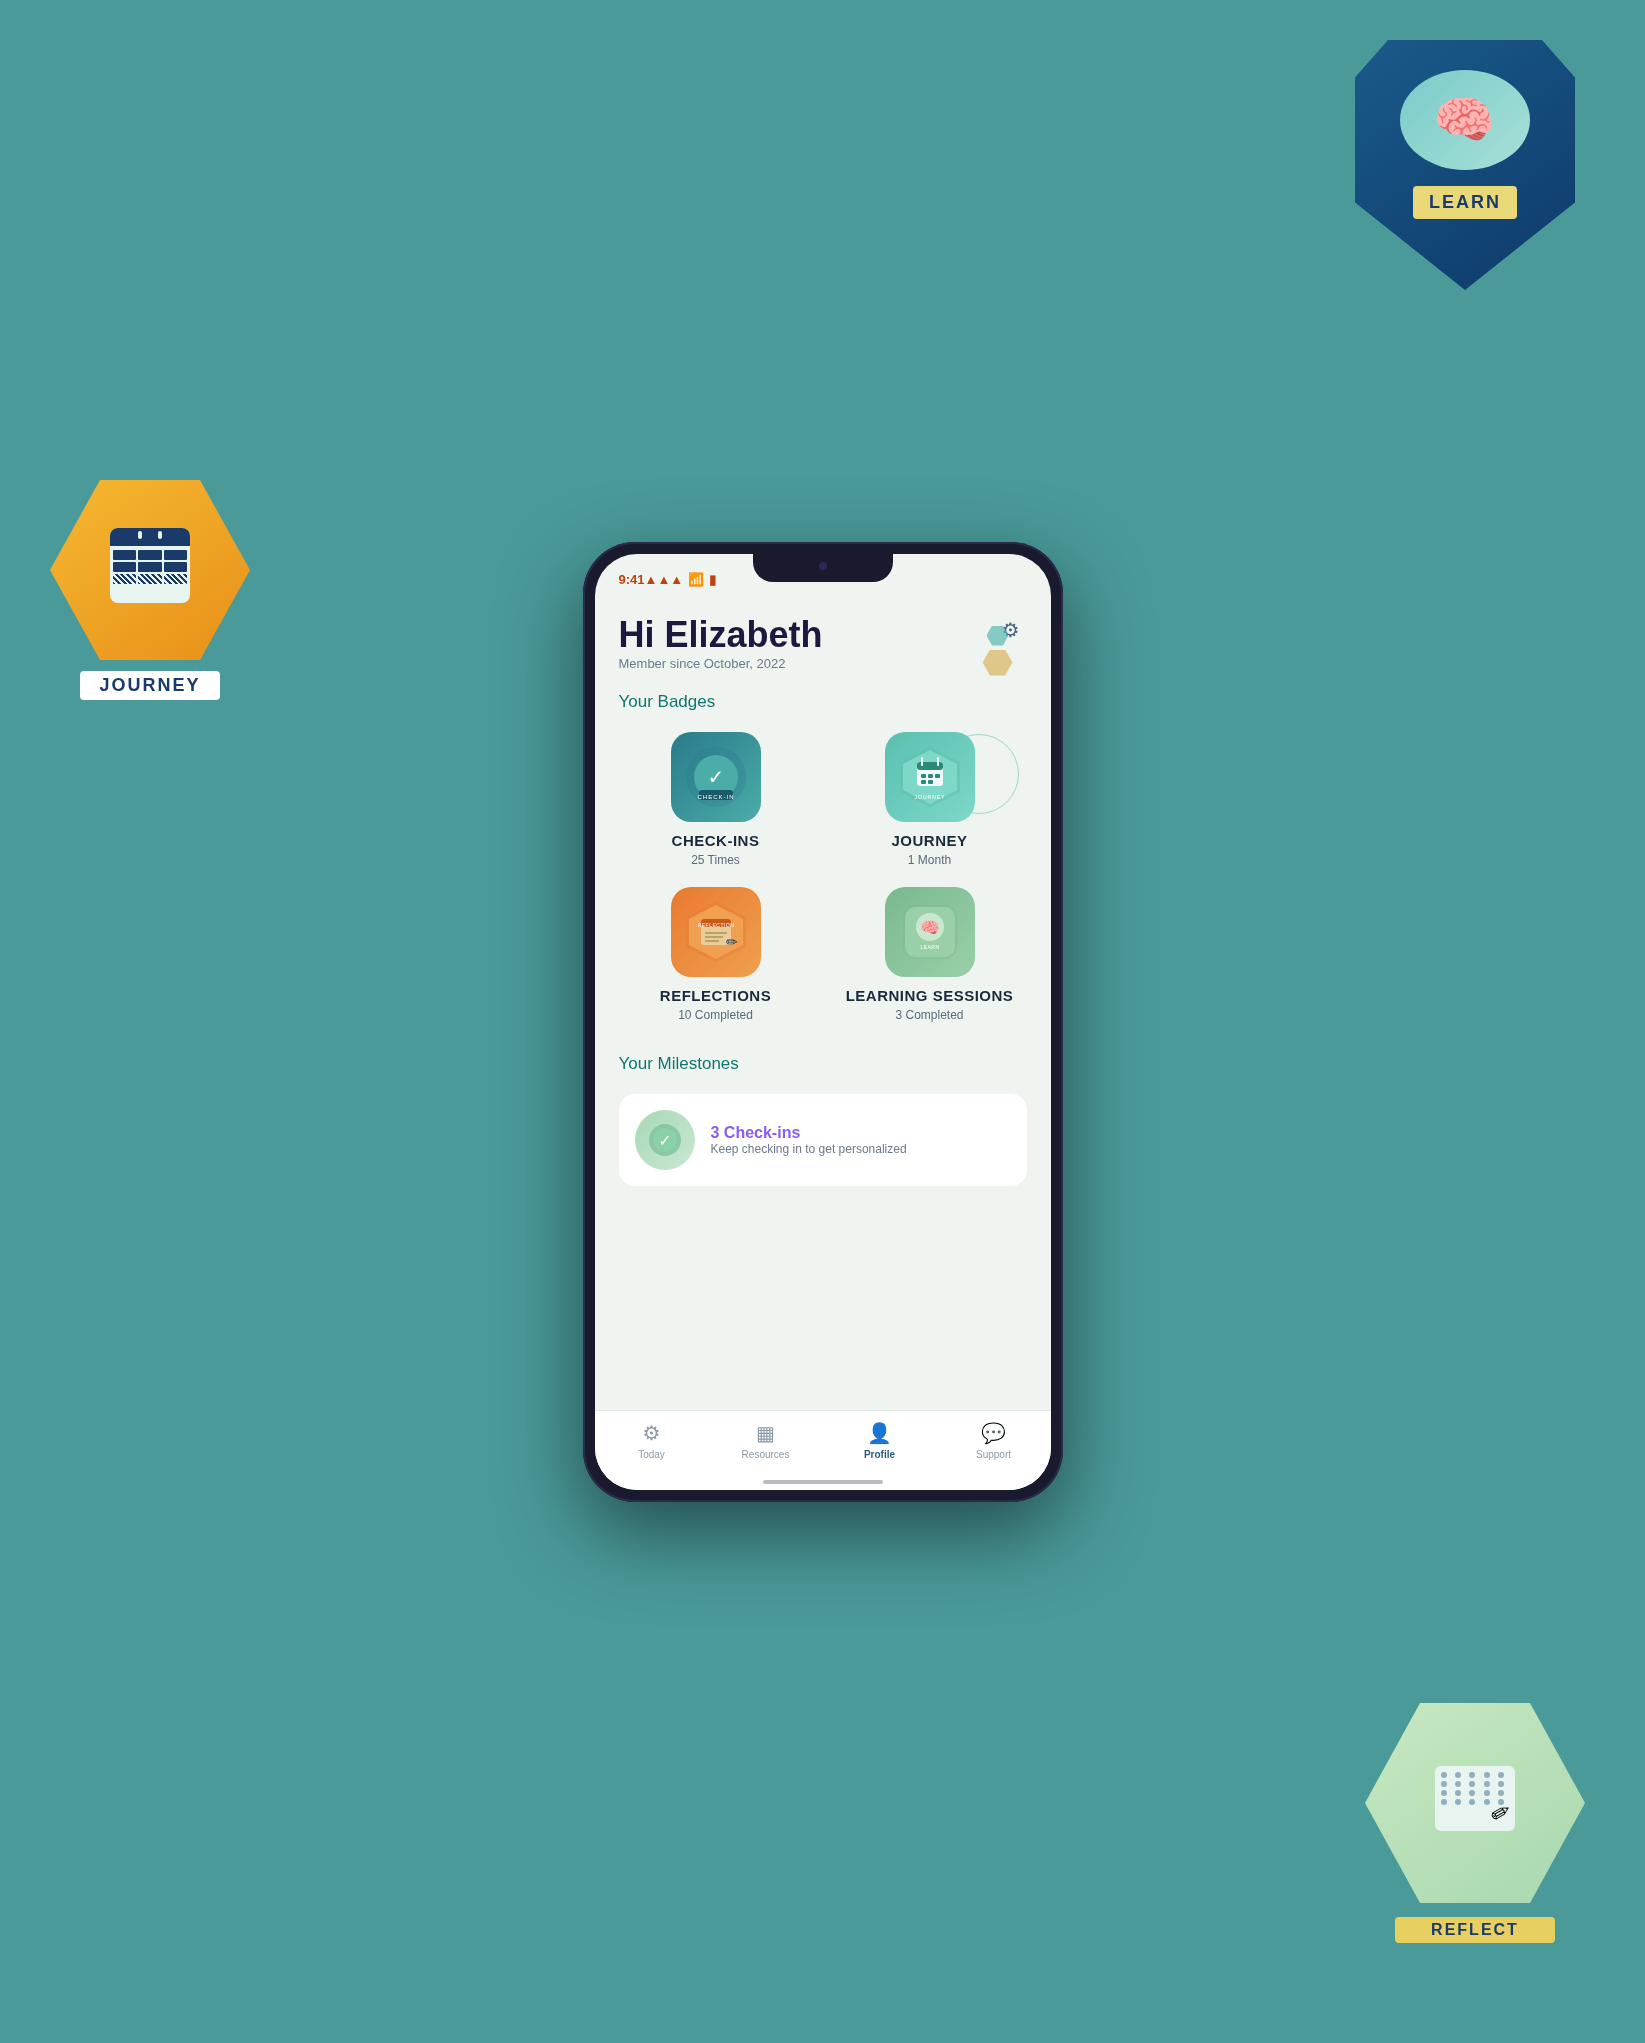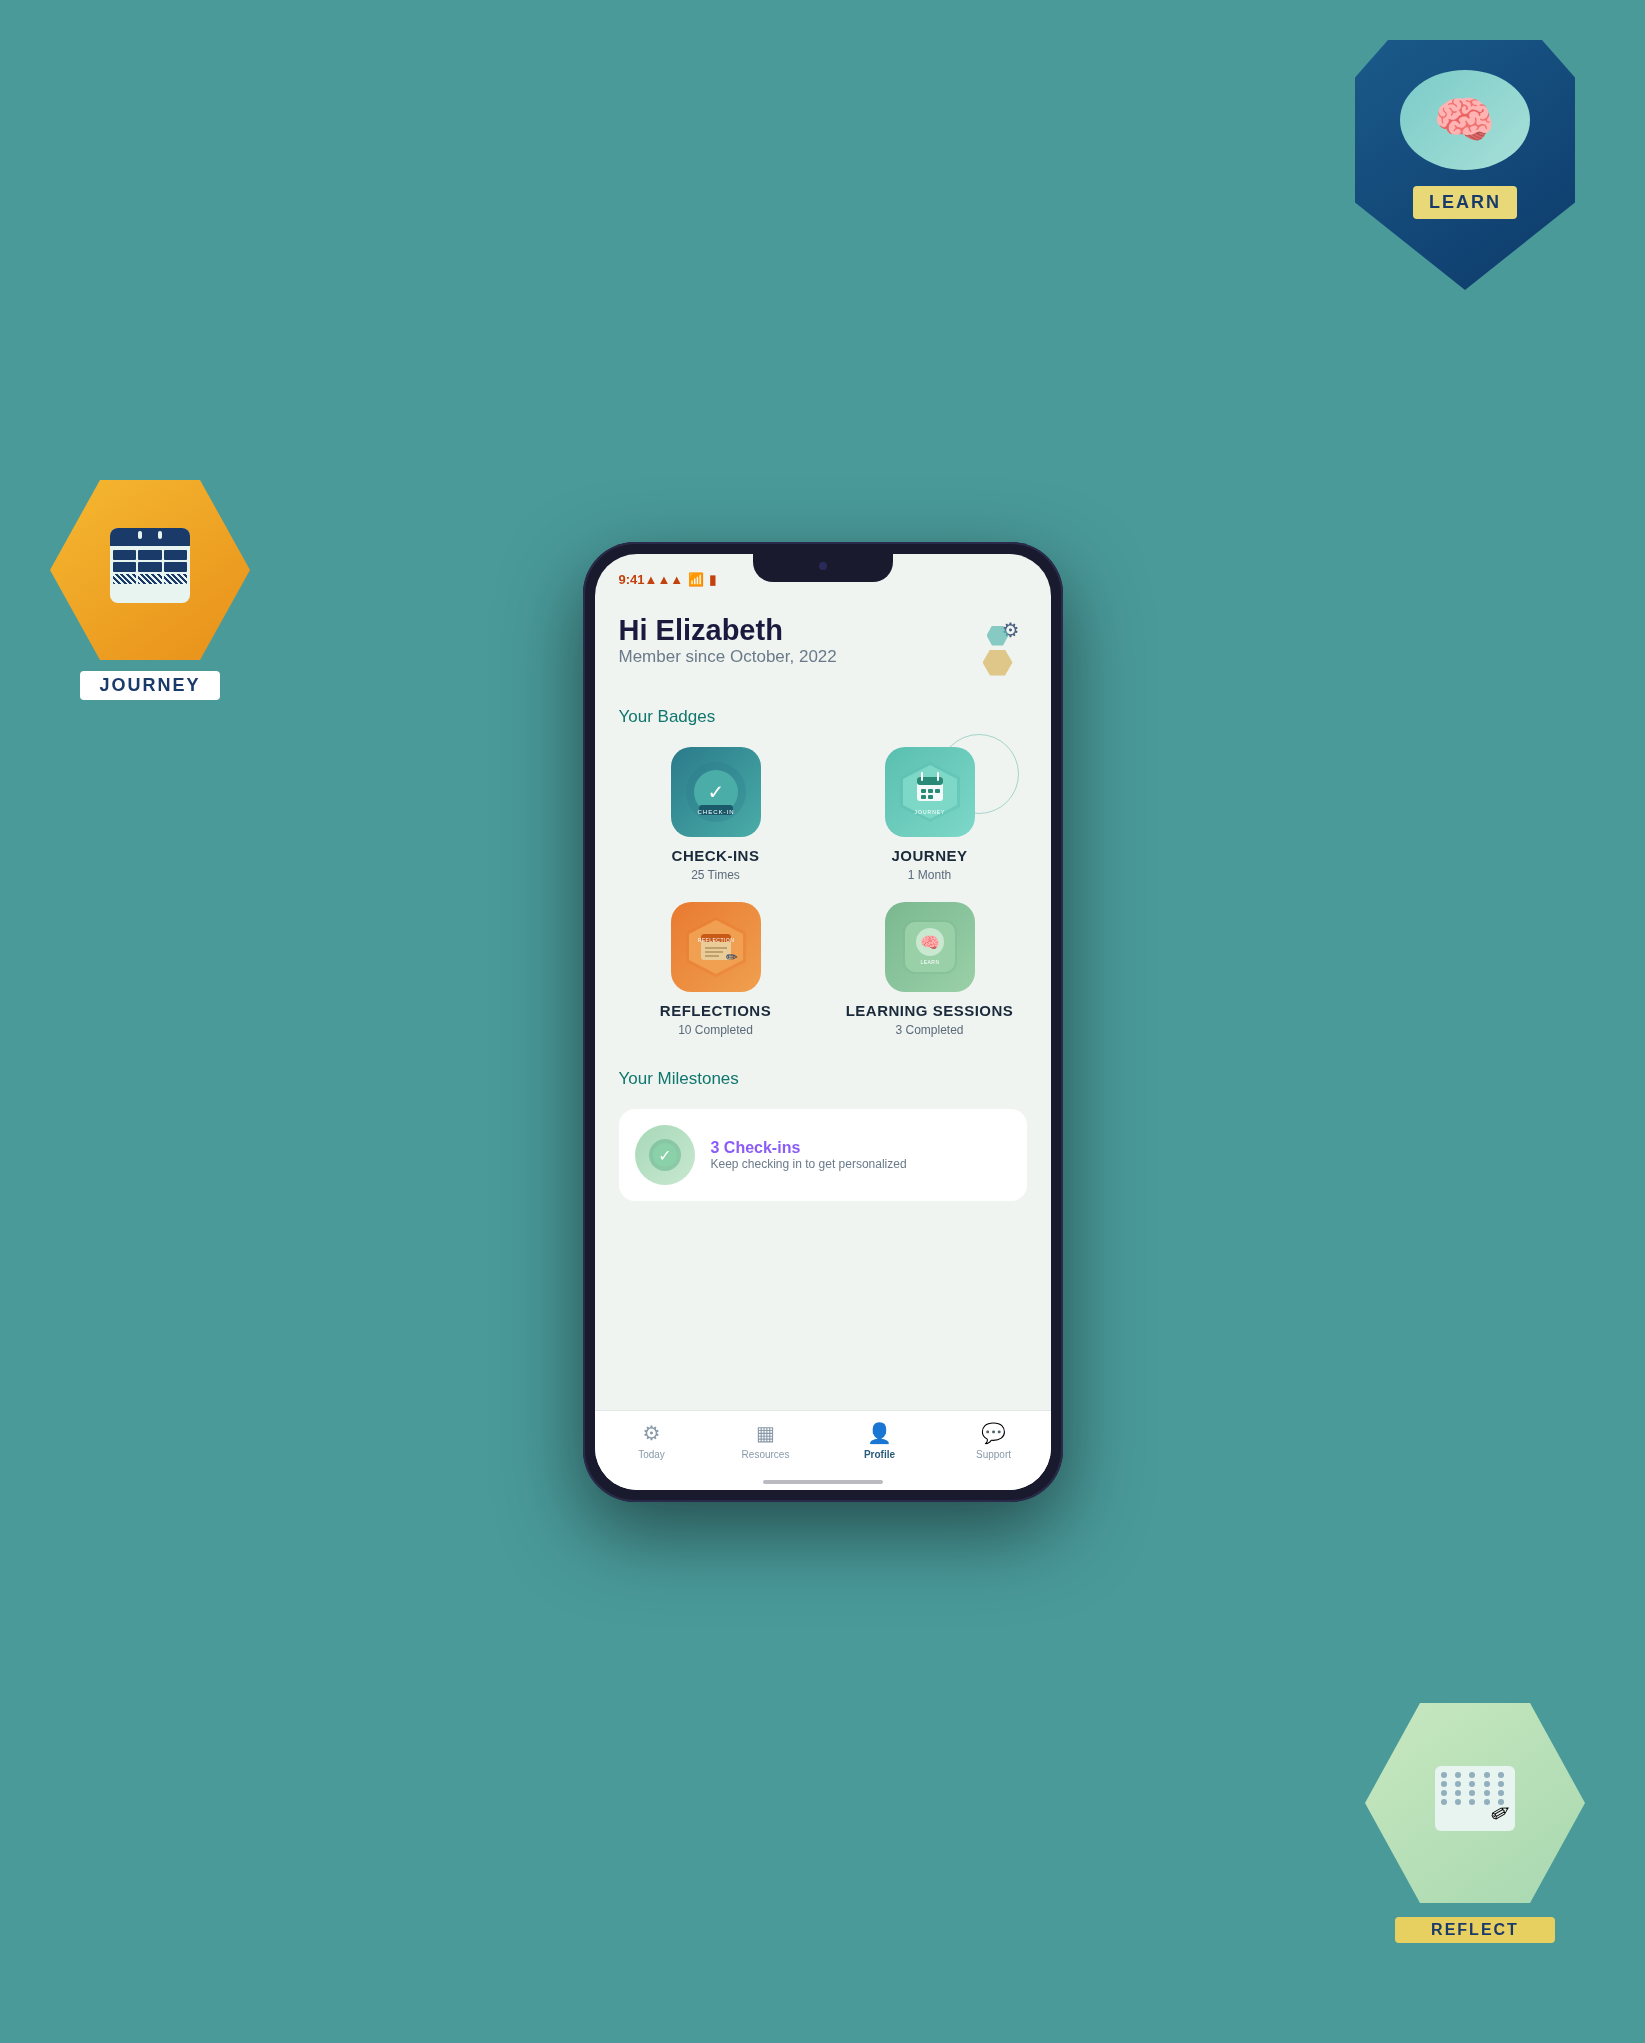--- a/index.html
+++ b/index.html
@@ -97,40 +97,40 @@
 
     
     .profile-header {
       display: flex;
       justify-content: space-between;
       align-items: flex-start;
       margin-bottom: 8px;
     }
 
     .greeting {
-      font-size: 29px;
+      font-size: 36px;
       font-weight: 800;
       color: #1a1a3e;
     }
 
     .gear-btn {
       width: 32px;
       height: 32px;
       display: flex;
       align-items: center;
       justify-content: center;
       font-size: 20px;
       color: #4a6080;
       cursor: pointer;
     }
 
     .member-since {
-      font-size: 17px;
+      font-size: 13px;
       color: #6a7a8a;
-      margin-bottom: 32px;
+      margin-bottom: 13px;
     }
 
     
     .section-title {
       font-size: 17px;
       font-weight: 400;
       color: #0f766e;
       margin-bottom: 20px;
     }
 

